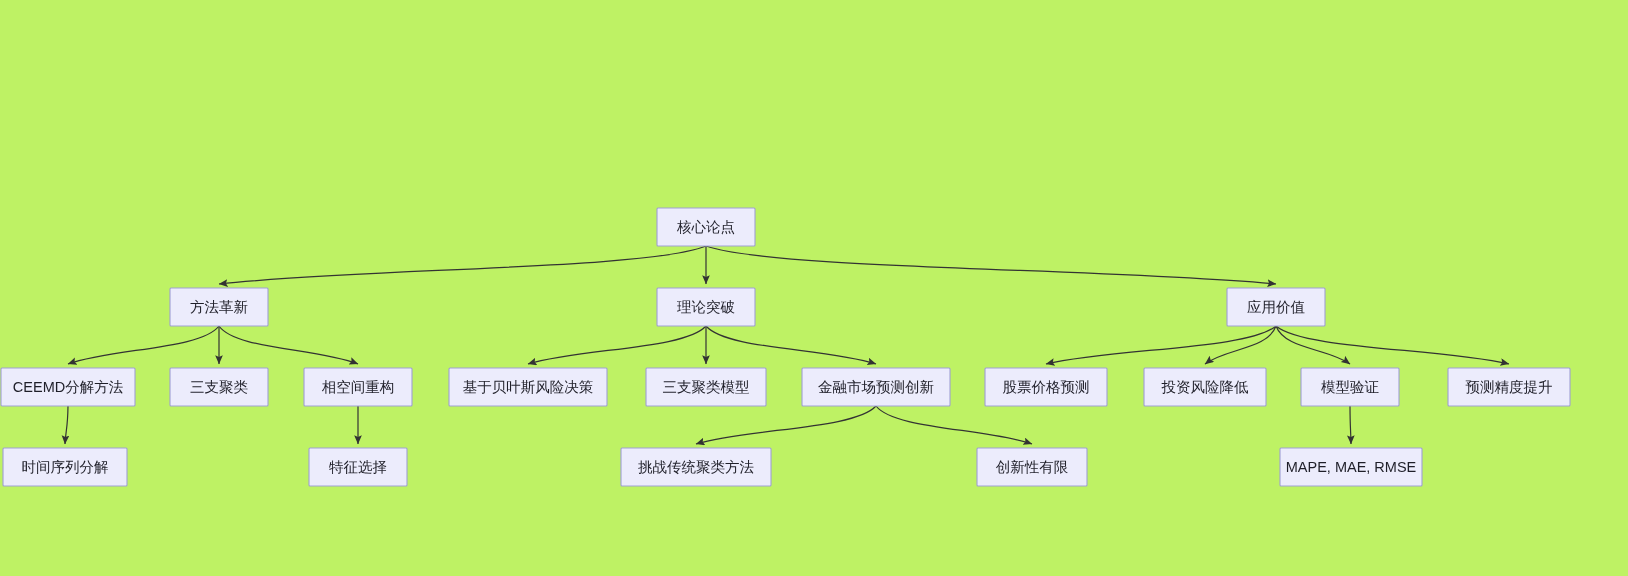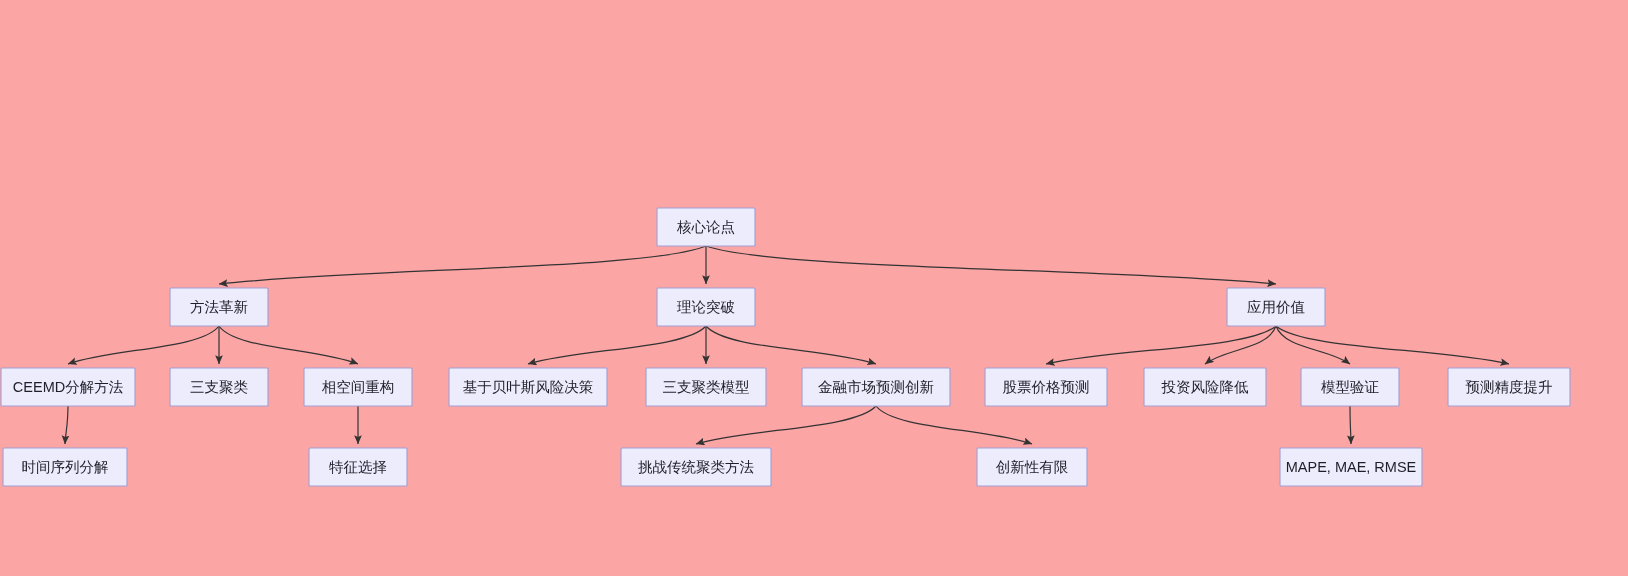--- a/index.html
+++ b/index.html
@@ -4,21 +4,21 @@
 <style>
   html, body {
     margin: 0;
     padding: 0;
     background: #ffffff;
   }
   #canvas {
     position: relative;
     width: 1628px;
     height: 576px;
-    background: #fca5a5;
+    background: #bef264;
     font-family: "Liberation Sans", "DejaVu Sans", sans-serif;
     overflow: hidden;
   }
   #diagram-svg {
     position: absolute;
     left: 0;
     top: 0;
     width: 1628px;
     height: 576px;
   }

